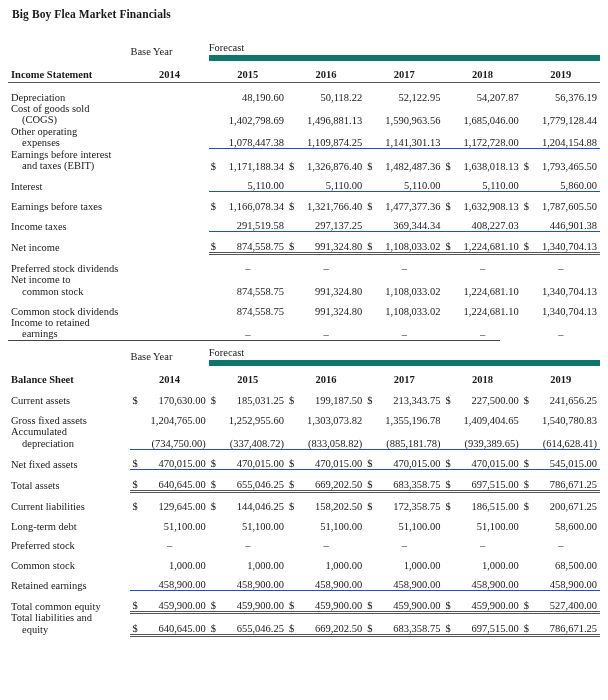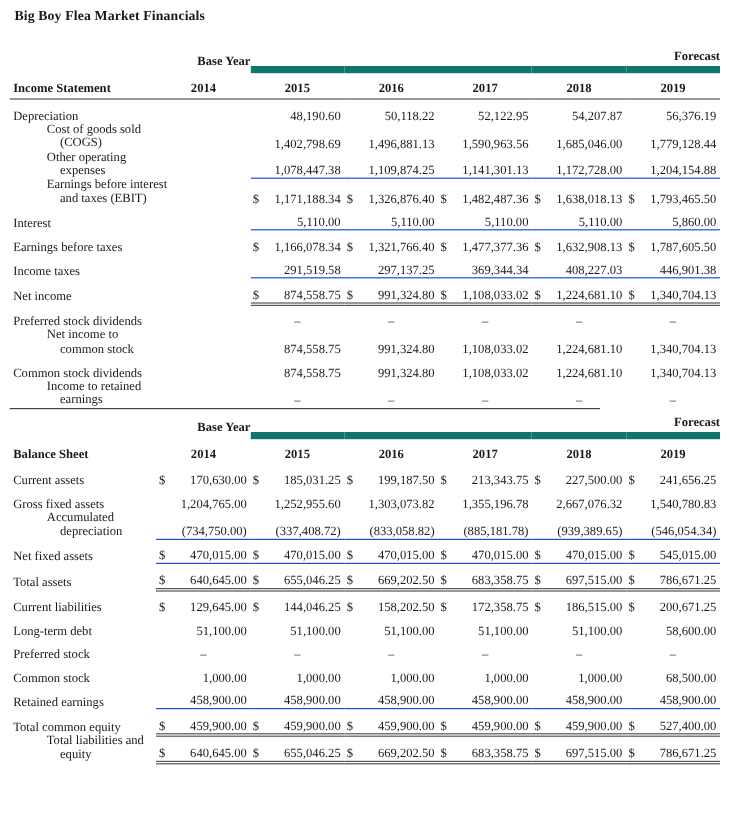--- a/index.html
+++ b/index.html
@@ -37,22 +37,22 @@
   table.fin col.c-val   { width: 78px; }
 
   td, th {
     padding: 0;
     vertical-align: bottom;
     font-weight: normal;
   }
 
   
   .grouphdr td {
-    font-weight: bold;
-    text-align: right;
+    font-weight: normal;
+    text-align: left;
     font-size: 10.5px;
     height: 17px;
     padding-bottom: 1px;
   }
   .grouphdr td.forecast-cell {
     border-bottom: 6px solid #0f766e;
     padding-bottom: 2px;
   }
   .yearhdr td {
     font-weight: bold;
@@ -107,21 +107,20 @@
 
   .sectionrule {
     border-top: 1.4px solid #444;
     height: 0;
     font-size: 0;
     line-height: 0;
   }
   .label-twoline {
     display: block;
     line-height: 1.1;
-    margin-left: 28px;
   }
 </style>
 </head>
 <body>
 
 <div id="page">
 
   <div class="doc-title">Big Boy Flea Market Financials</div>
 
   <table class="fin">
@@ -317,34 +316,34 @@
           <td class="val"><span class="dollar">$</span>213,343.75</td>
           <td class="val"><span class="dollar">$</span>227,500.00</td>
           <td class="val"><span class="dollar">$</span>241,656.25</td>
         </tr>
         <tr class="row">
           <td class="lbl">Gross fixed assets</td>
           <td class="val">1,204,765.00</td>
           <td class="val">1,252,955.60</td>
           <td class="val">1,303,073.82</td>
           <td class="val">1,355,196.78</td>
-          <td class="val">2,667,076.32</td>
+          <td class="val">1,409,404.65</td>
           <td class="val">1,540,780.83</td>
         </tr>
         <tr class="row botline tall">
           <td class="lbl">
             <span class="label-twoline">Accumulated</span>
             <span class="label-twoline" style="padding-left: 11px;">depreciation</span>
           </td>
           <td class="val">(734,750.00)</td>
           <td class="val">(337,408.72)</td>
           <td class="val">(833,058.82)</td>
           <td class="val">(885,181.78)</td>
           <td class="val">(939,389.65)</td>
-          <td class="val">(546,054.34)</td>
+          <td class="val">(614,628.41)</td>
         </tr>
         <tr class="row topline botline">
           <td class="lbl">Net fixed assets</td>
           <td class="val"><span class="dollar">$</span>470,015.00</td>
           <td class="val"><span class="dollar">$</span>470,015.00</td>
           <td class="val"><span class="dollar">$</span>470,015.00</td>
           <td class="val"><span class="dollar">$</span>470,015.00</td>
           <td class="val"><span class="dollar">$</span>470,015.00</td>
           <td class="val"><span class="dollar">$</span>545,015.00</td>
         </tr>

